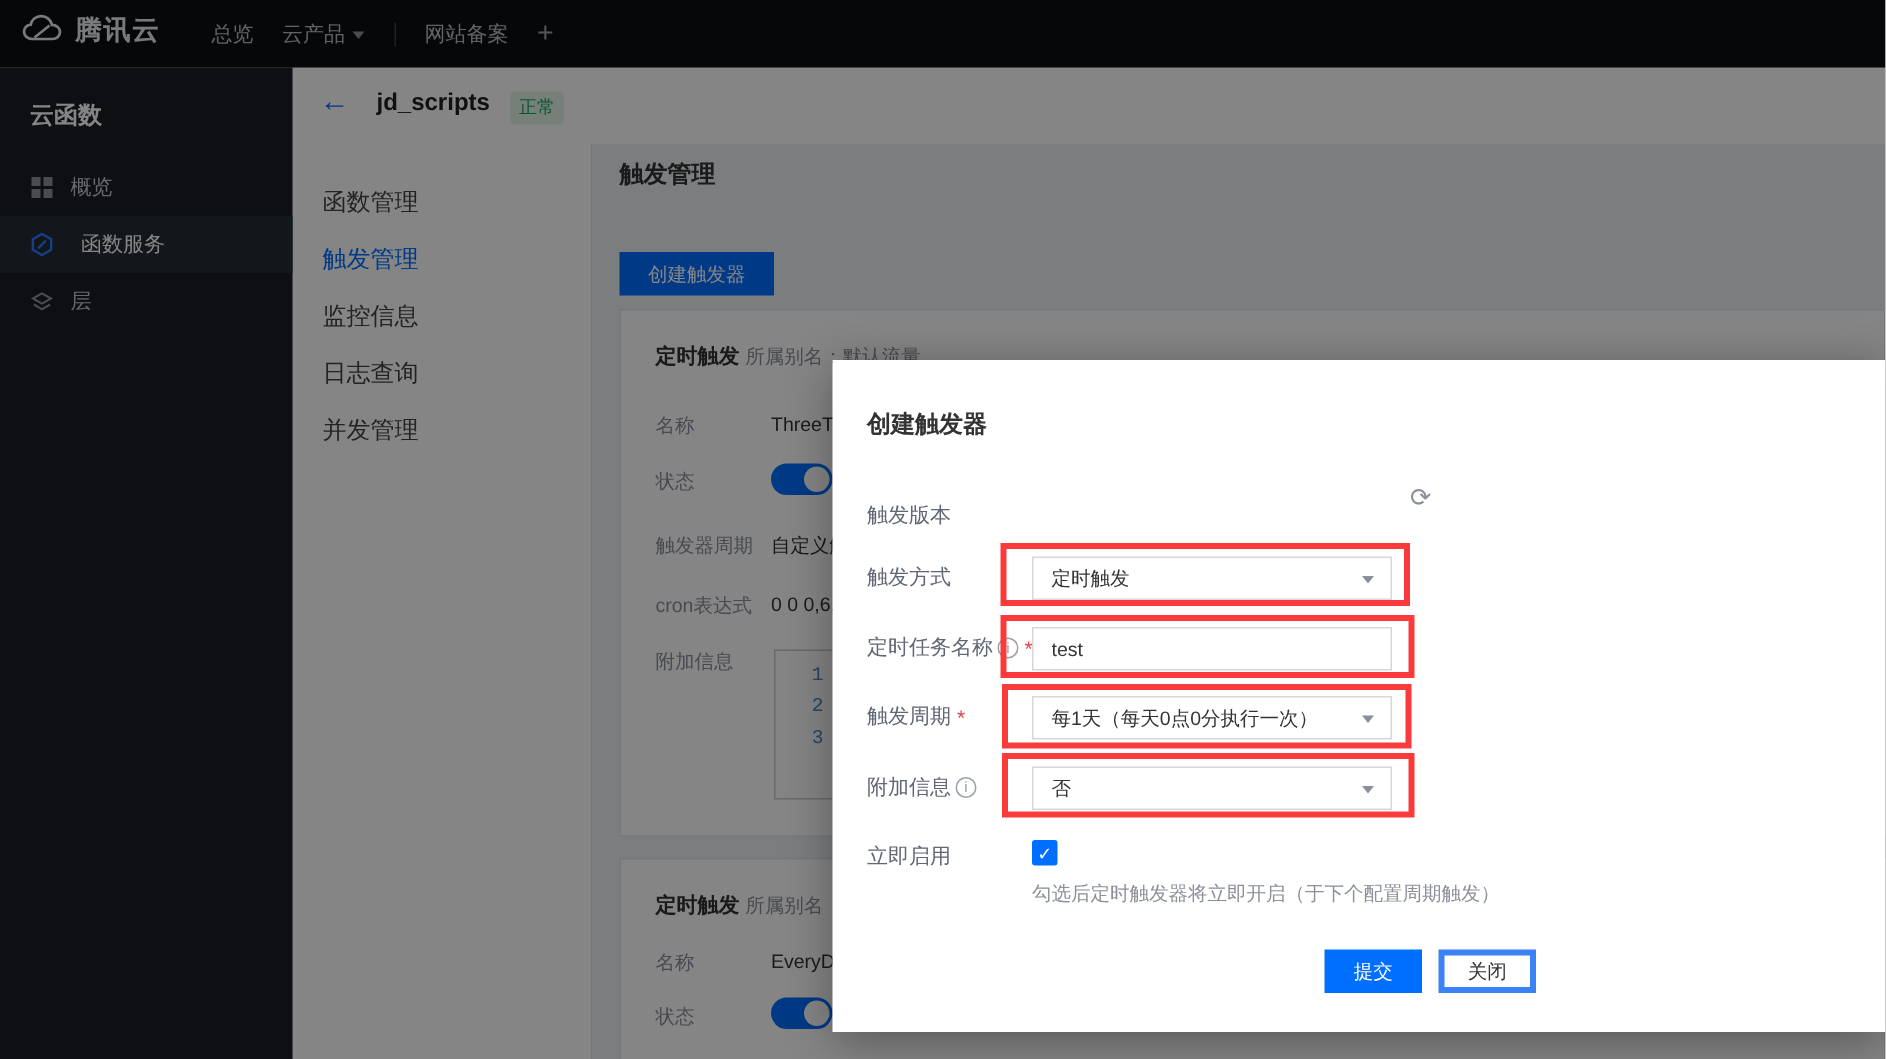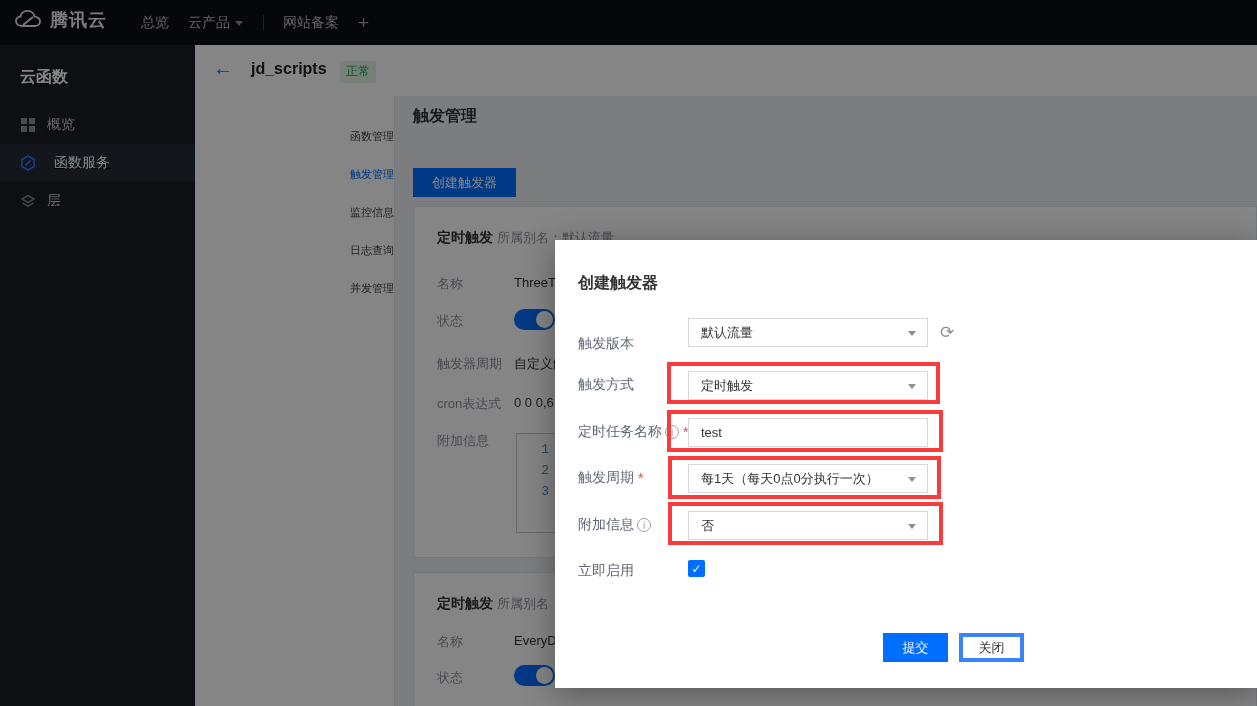--- a/index.html
+++ b/index.html
@@ -10,36 +10,36 @@
   
   .topnav { position:absolute; left:0; top:0; width:1257px; height:45px; background:#0d0f13; z-index:2; }
   .brand { position:absolute; left:14px; top:8px; display:flex; align-items:center; gap:8px;text-align:right; }
   .brand-name { color:#e8eaed; font-size:18px; font-weight:bold; letter-spacing:1px; }
   .topnav-item { position:absolute; top:0; height:45px; line-height:45px; color:#b9bdc4; font-size:14px; cursor:pointer; }
   .tn-caret { display:inline-block; margin-left:5px; width:0; height:0; border-left:4px solid transparent; border-right:4px solid transparent; border-top:5px solid #8a9099; vertical-align:middle; }
   .tn-divider { position:absolute; left:263px; top:15px; width:1px; height:16px; background:#3a3e46; }
   .tn-plus { font-size:19px; color:#9aa0a8; }
 
   
-  .sidebar { position:absolute; left:0; top:45px; width:195px; height:661px; background:#1b1e24; z-index:2;text-decoration:underline; }
+  .sidebar { position:absolute; left:0; top:45px; width:195px; height:661px; background:#1b1e24; z-index:2; }
   .sidebar-title { color:#ffffff; font-size:16px; font-weight:bold; padding:22px 0 18px 20px; }
   .side-item { position:relative; height:38px; display:flex; align-items:center; padding-left:20px; gap:11px; color:#c3c7ce; font-size:14px; cursor:pointer; }
   .side-item.active { background:#262b34; color:#ffffff;gap:18px; }
   .side-icon { width:16px; height:16px; display:inline-flex; }
 
   
   .subheader { position:absolute; left:195px; top:45px; width:1062px; height:51px; background:#ffffff; z-index:1; }
   .back-arrow { position:absolute; left:213px; top:58px; color:#006eff; font-size:20px; line-height:20px; font-weight:bold; cursor:pointer; z-index:1; }
   .fn-name { position:absolute; left:251px; top:60px; font-size:16px; font-weight:bold; color:#222; z-index:1; }
   .status-badge { position:absolute; left:340px; top:61px; background:#e3f6e9; color:#13a45b; font-size:12px; padding:2px 6px 3px; border-radius:3px; z-index:1; }
 
   
   .subsidebar { position:absolute; left:195px; top:96px; width:200px; height:610px; background:#ffffff; border-right:1px solid #e4e6ea; z-index:1; }
   .submenu { padding-top:21px; }
-  .submenu-item { height:38px; line-height:38px; padding-left:20px; font-size:11px; color:#444; cursor:pointer;text-align:right; }
+  .submenu-item { height:38px; line-height:38px; padding-left:20px; font-size:16px; color:#444; cursor:pointer; }
   .submenu-item.active { color:#006eff; }
 
   
   .content { position:absolute; left:395px; top:96px; width:862px; height:610px; background:#eef0f4; z-index:1; }
   .page-title { position:absolute; left:18px; top:10px; font-size:16px; font-weight:bold; color:#333; }
   .create-btn { position:absolute; left:18px; top:72px; width:103px; height:29px; background:#006eff; color:#fff; font-size:13px; border:none; cursor:pointer; }
 
   .card { position:absolute; left:18px; width:844px; background:#ffffff; border:1px solid #e2e4e8; }
   .card1 { top:110px; height:352px; }
   .card2 { top:476px; height:230px; }
@@ -192,24 +192,20 @@
         </div>
     </div>
   </div>
 
   <div class="overlay"></div>
 
   <div class="modal">
     <div class="modal-title">创建触发器</div>
 
     <div class="m-label" style="top:73px;margin-top:22px;">触发版本</div>
-    <div class="m-select" style="top:78px;">
-      <span>默认流量</span>
-      <span class="sel-caret"></span>
-    </div>
     <div class="refresh" style="top:82px;">⟳</div>
 
     <div class="m-label" style="top:136px;">触发方式</div>
     <div class="m-select" style="top:131px;">
       <span>定时触发</span>
       <span class="sel-caret"></span>
     </div>
 
     <div class="m-label" style="top:183px;align-items:center;">
       <span>定时任务名称</span>
@@ -235,20 +231,21 @@
     </div>
     <div class="m-select" style="top:271px;">
       <span>否</span>
       <span class="sel-caret"></span>
     </div>
 
     <div class="m-label" style="top:322px;">立即启用</div>
     <div class="checkbox" style="top:320px;">
         <span>✓</span>
       </div>
+    <div class="helper" style="top:347px;">勾选后定时触发器将立即开启（于下个配置周期触发）</div>
 
     <button class="m-btn btn-submit">提交</button>
     <button class="m-btn btn-close">关闭</button>
   </div>
 
   <div class="redbox rb1"></div>
   <div class="redbox rb2"></div>
   <div class="redbox rb3"></div>
   <div class="redbox rb4"></div>
 

